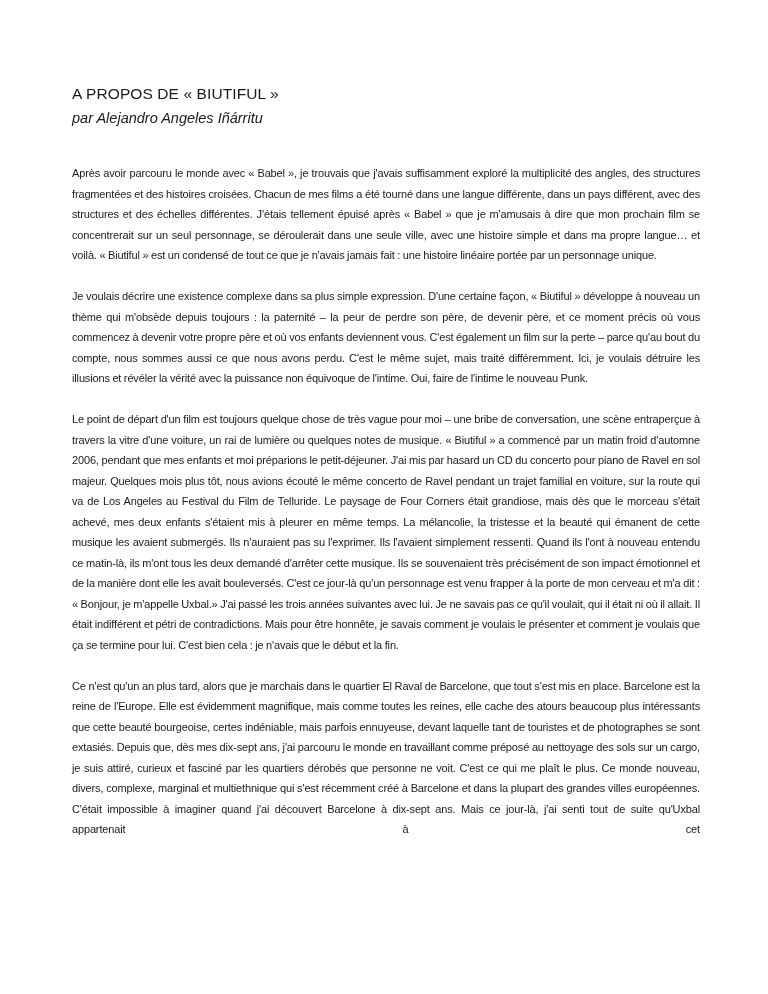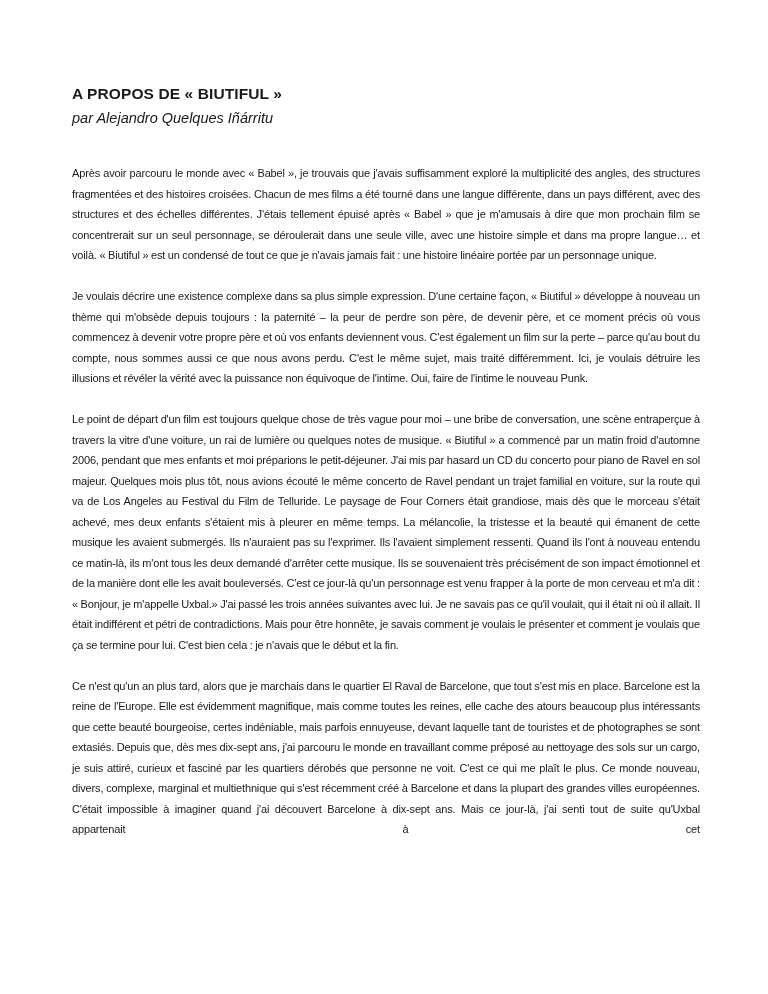--- a/index.html
+++ b/index.html
@@ -15,21 +15,21 @@
     font-family: "Liberation Sans", sans-serif;
     color: #1a1a1a;
   }
   .page {
     position: absolute;
     left: 72px;
     top: 84px;
     width: 628px;
   }
   .title {
-    font-weight: bold;
+    font-weight: normal;
     font-size: 15.5px;
     line-height: 20px;
     margin: 0;
     letter-spacing: 0.1px;
   }
   .byline {
     font-style: italic;
     font-size: 14.5px;
     line-height: 20px;
     margin: 4px 0 0 0;
@@ -48,20 +48,20 @@
   .para:last-child {
     text-align: justify;
     text-align-last: justify;
   }
 </style>
 </head>
 <body>
 
 <div class="page">
   <h1 class="title">A PROPOS DE « BIUTIFUL »</h1>
-  <p class="byline">par Alejandro Quelques Iñárritu</p>
+  <p class="byline">par Alejandro Angeles Iñárritu</p>
   <div class="body">
     <p class="para">Après avoir parcouru le monde avec « Babel », je trouvais que j'avais suffisamment exploré la multiplicité des angles, des structures fragmentées et des histoires croisées. Chacun de mes films a été tourné dans une langue différente, dans un pays différent, avec des structures et des échelles différentes. J'étais tellement épuisé après « Babel » que je m'amusais à dire que mon prochain film se concentrerait sur un seul personnage, se déroulerait dans une seule ville, avec une histoire simple et dans ma propre langue… et voilà. « Biutiful » est un condensé de tout ce que je n'avais jamais fait : une histoire linéaire portée par un personnage unique.</p>
     <p class="para">Je voulais décrire une existence complexe dans sa plus simple expression. D'une certaine façon, « Biutiful » développe à nouveau un thème qui m'obsède depuis toujours : la paternité – la peur de perdre son père, de devenir père, et ce moment précis où vous commencez à devenir votre propre père et où vos enfants deviennent vous. C'est également un film sur la perte – parce qu'au bout du compte, nous sommes aussi ce que nous avons perdu. C'est le même sujet, mais traité différemment. Ici, je voulais détruire les illusions et révéler la vérité avec la puissance non équivoque de l'intime. Oui, faire de l'intime le nouveau Punk.</p>
     <p class="para">Le point de départ d'un film est toujours quelque chose de très vague pour moi – une bribe de conversation, une scène entraperçue à travers la vitre d'une voiture, un rai de lumière ou quelques notes de musique. « Biutiful » a commencé par un matin froid d'automne 2006, pendant que mes enfants et moi préparions le petit-déjeuner. J'ai mis par hasard un CD du concerto pour piano de Ravel en sol majeur. Quelques mois plus tôt, nous avions écouté le même concerto de Ravel pendant un trajet familial en voiture, sur la route qui va de Los Angeles au Festival du Film de Telluride. Le paysage de Four Corners était grandiose, mais dès que le morceau s'était achevé, mes deux enfants s'étaient mis à pleurer en même temps. La mélancolie, la tristesse et la beauté qui émanent de cette musique les avaient submergés. Ils n'auraient pas su l'exprimer. Ils l'avaient simplement ressenti. Quand ils l'ont à nouveau entendu ce matin-là, ils m'ont tous les deux demandé d'arrêter cette musique. Ils se souvenaient très précisément de son impact émotionnel et de la manière dont elle les avait bouleversés. C'est ce jour-là qu'un personnage est venu frapper à la porte de mon cerveau et m'a dit : « Bonjour, je m'appelle Uxbal.» J'ai passé les trois années suivantes avec lui. Je ne savais pas ce qu'il voulait, qui il était ni où il allait. Il était indifférent et pétri de contradictions. Mais pour être honnête, je savais comment je voulais le présenter et comment je voulais que ça se termine pour lui. C'est bien cela : je n'avais que le début et la fin.</p>
     <p class="para">Ce n'est qu'un an plus tard, alors que je marchais dans le quartier El Raval de Barcelone, que tout s'est mis en place. Barcelone est la reine de l'Europe. Elle est évidemment magnifique, mais comme toutes les reines, elle cache des atours beaucoup plus intéressants que cette beauté bourgeoise, certes indéniable, mais parfois ennuyeuse, devant laquelle tant de touristes et de photographes se sont extasiés. Depuis que, dès mes dix-sept ans, j'ai parcouru le monde en travaillant comme préposé au nettoyage des sols sur un cargo, je suis attiré, curieux et fasciné par les quartiers dérobés que personne ne voit. C'est ce qui me plaît le plus. Ce monde nouveau, divers, complexe, marginal et multiethnique qui s'est récemment créé à Barcelone et dans la plupart des grandes villes européennes. C'était impossible à imaginer quand j'ai découvert Barcelone à dix-sept ans. Mais ce jour-là, j'ai senti tout de suite qu'Uxbal appartenait à cet</p>
   </div>
 </div>
 
 </body></html>

